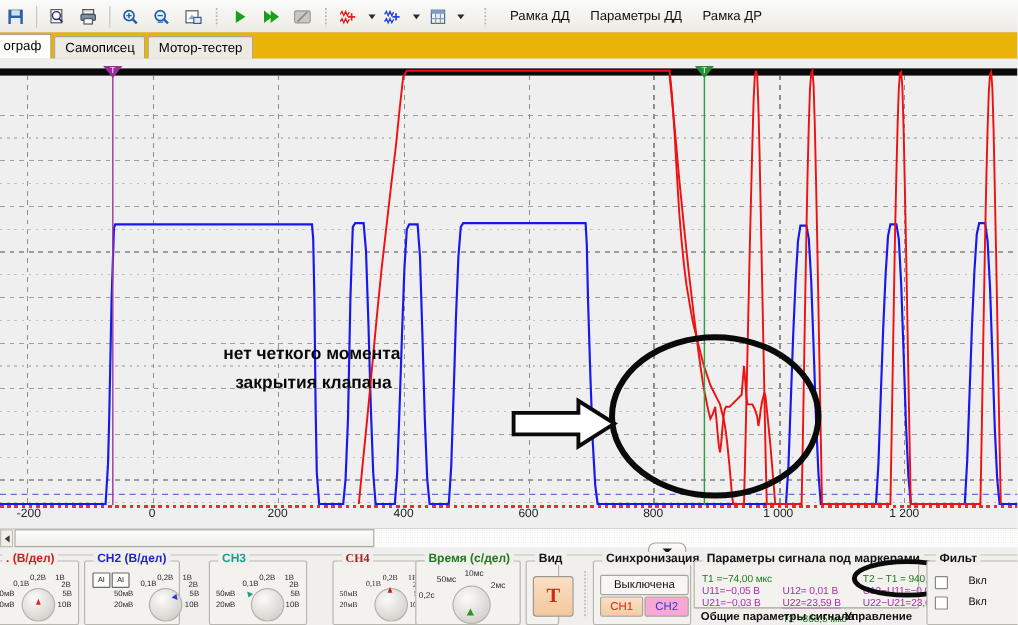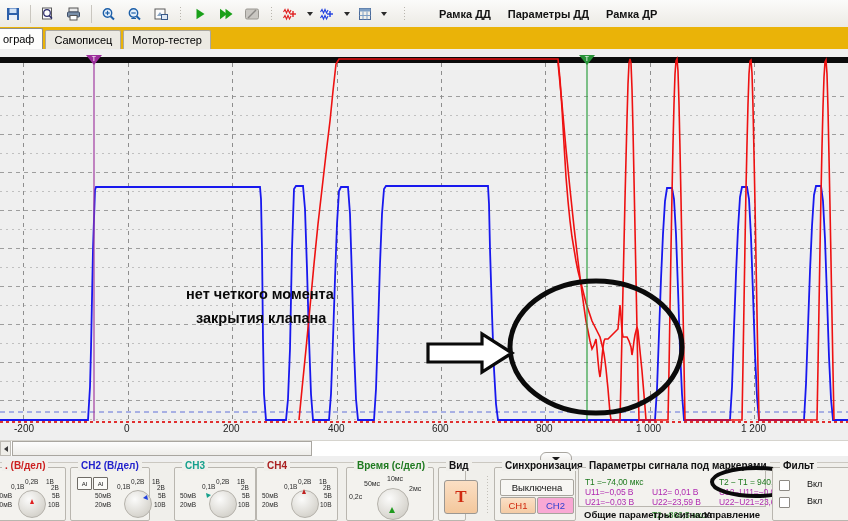--- a/index.html
+++ b/index.html
@@ -13,21 +13,21 @@
   .tb-sep{width:1px;height:18px;background:#c9c6bf;margin:0 4px;}
   .tb-grip{width:3px;height:16px;margin:0 5px;
     background-image:radial-gradient(#b9b6ae 40%,transparent 41%);
     background-size:3px 3px;}
   .tb-btn{width:22px;height:21px;display:flex;align-items:center;justify-content:center;
     margin:0 1px;border:1px solid transparent;border-radius:2px;}
   .tb-btn svg{display:block;}
   .tb-arrow{width:11px;height:21px;display:flex;align-items:center;justify-content:center;}
   .tb-arrow i{display:block;width:0;height:0;border-left:3.5px solid transparent;
     border-right:3.5px solid transparent;border-top:4px solid #2b2b2b;}
-  .tb-menu{display:flex;align-items:flex-end;margin-left:28px;font-weight:bold;}
+  .tb-menu{display:flex;align-items:flex-end;margin-left:14px;}
   .tb-menu span{font-size:11px;color:#111;margin-right:17px;white-space:nowrap;}
 
   
   .tabbar{position:absolute;left:0;top:27px;width:848px;height:22px;background:#eab308;
     border-bottom:1px solid #b7b4ac;display:flex;align-items:flex-end;padding-left:0;}
   .tab{height:18px;line-height:18px;padding:0 8px;font-size:11px;color:#000;
     background:#eceae3;border:1px solid #aaa7a0;border-bottom:none;margin-right:2px;
     border-radius:2px 2px 0 0;}
   .tab.active{background:#fdfdfc;height:20px;line-height:20px;margin-left:-6px;
     border-color:#8f8d87;}
@@ -364,21 +364,21 @@
       <div class="ktick" style="left:66px;top:16px;">2В</div>
       <div class="ktick" style="left:67px;top:24px;">5В</div>
       <div class="ktick" style="left:63px;top:33px;">10В</div>
       <div class="ktick" style="left:5px;top:24px;">50мВ</div>
       <div class="ktick" style="left:5px;top:33px;">20мВ</div>
       <svg style="position:absolute;left:28px;top:22px" width="14" height="14" viewBox="0 0 14 14">
           <path d="M3 3 L8 5 L4 8 Z" fill="#16a08c"></path>
         </svg>
     </div>
 
-    <div class="grp" style="left:256px;width:82px;height:54px;">
+    <div class="grp" style="left:277px;width:82px;height:54px;font-family:Liberation Serif, serif;">
       <div class="grp-title" style="color:#aa2222">CH4</div>
       <div class="knob" style="left:34px;top:22px;width:26px;height:26px;"></div>
       <div class="ktick" style="left:27px;top:15px;">0,1В</div>
       <div class="ktick" style="left:41px;top:10px;">0,2В</div>
       <div class="ktick" style="left:62px;top:10px;">1В</div>
       <div class="ktick" style="left:66px;top:16px;">2В</div>
       <div class="ktick" style="left:67px;top:24px;">5В</div>
       <div class="ktick" style="left:63px;top:33px;">10В</div>
       <div class="ktick" style="left:5px;top:24px;">50мВ</div>
       <div class="ktick" style="left:5px;top:33px;">20мВ</div>

